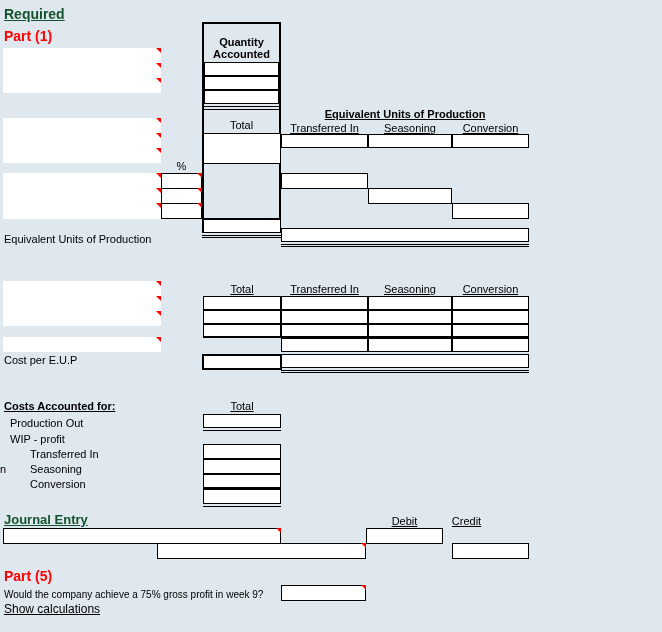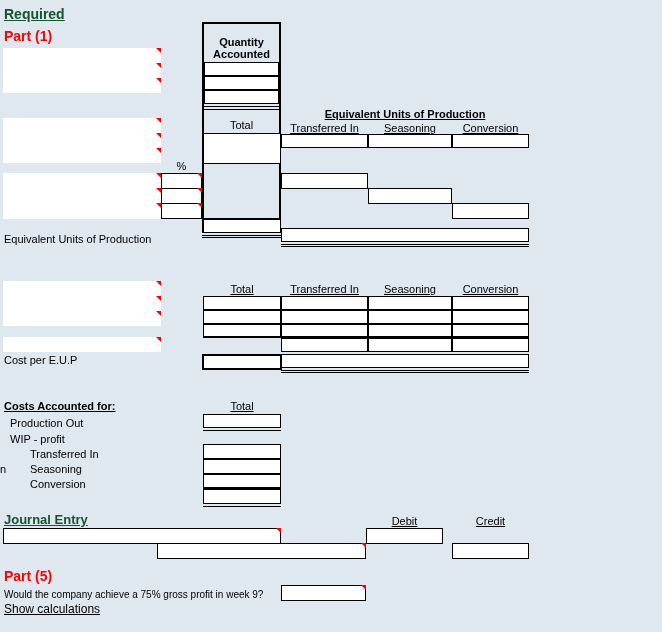--- a/index.html
+++ b/index.html
@@ -162,21 +162,21 @@
 
 <div class="box bx-all" style="left:203px;top:444px;width:78px;height:15px;"></div>
 <div class="box bx-all" style="left:203px;top:459px;width:78px;height:15px;"></div>
 <div class="box bx-thick-b" style="left:203px;top:474px;width:78px;height:15px;"></div>
 <div class="box bx-all" style="left:203px;top:489px;width:78px;height:15px;"></div>
 <div class="rule" style="left:203px;top:506px;width:78px;height:1px;"></div>
 
 <div class="lbl red-u" style="left:4px;top:514px;font-size:13px;">Journal Entry</div>
 
 <div class="ctr lbl hdr-u" style="left:366px;top:515px;width:77px;">Debit</div>
-<div class="ctr lbl hdr-u" style="left:452px;top:515px;width:77px;">Credit</div>
+<div class="ctr lbl hdr-u" style="left:428px;top:515px;width:77px;">Credit</div>
 
 <div class="box bx-all" style="left:3px;top:528px;width:278px;height:16px;"></div>
 <div class="cmt" style="left:276px;top:528px;"></div>
 <div class="box bx-all" style="left:366px;top:528px;width:77px;height:16px;"></div>
 
 <div class="box bx-all" style="left:157px;top:543px;width:209px;height:16px;"></div>
 <div class="cmt" style="left:361px;top:543px;"></div>
 <div class="box bx-all" style="left:452px;top:543px;width:77px;height:16px;"></div>
 
 <div class="lbl red big" style="left:4px;top:570px;">Part (5)</div>

